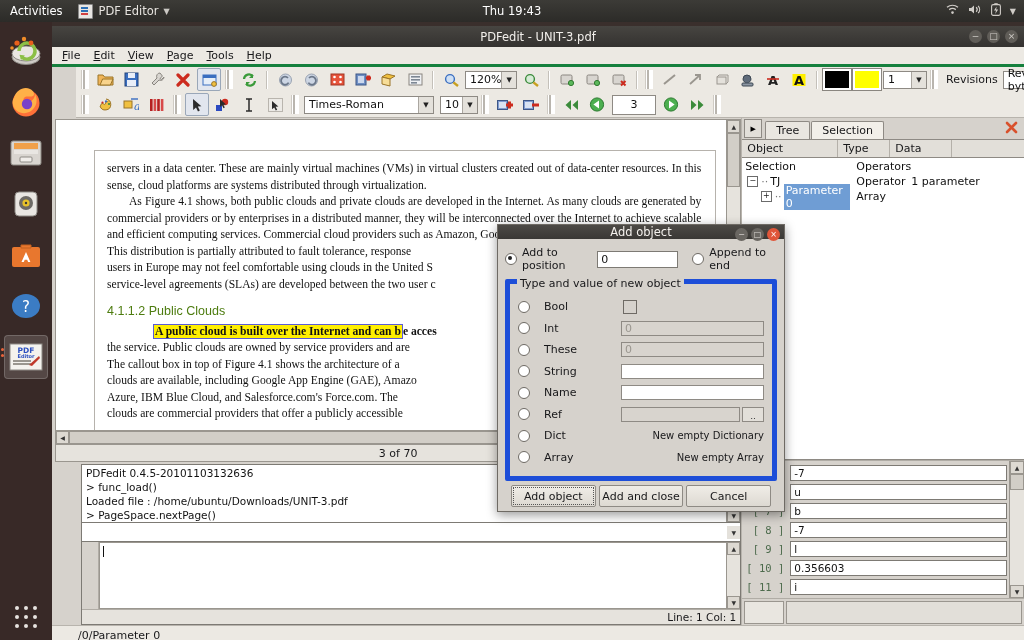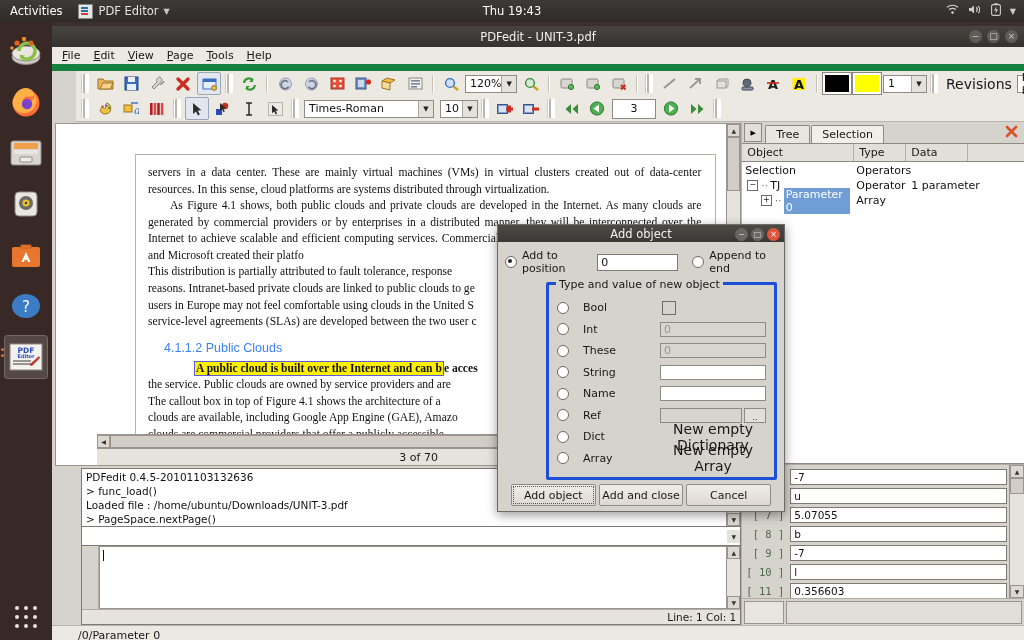--- a/index.html
+++ b/index.html
@@ -43,62 +43,62 @@
   
   .app-window{position:absolute;left:52px;top:26px;width:972px;height:618px;background:#d6d2cc;
     display:flex;flex-direction:column;z-index:10;}
   .titlebar{height:21px;background:linear-gradient(#474541,#343230);color:#f2efeb;
     display:flex;align-items:center;justify-content:center;position:relative;font-size:11.5px;}
   .titlebar .wbtns{position:absolute;right:6px;top:4px;display:flex;gap:5px;}
   .wbtn{width:13px;height:13px;border-radius:50%;background:#605d58;color:#cfccc7;font-size:9px;
     line-height:13px;text-align:center;display:block;}
 
   
-  .menubar{height:17px;background:#ece9e3;border-bottom:7px solid #15803d;
+  .menubar{height:17px;background:#ece9e3;border-bottom:3px solid #15803d;
     display:flex;align-items:center;padding-left:10px;gap:13px;font-size:11px;color:#18181a;}
   .menubar span u{text-decoration:underline;}
 
   
   .toolbars{background:#ece9e3;border-bottom:1px solid #b8b4ad;margin-left:24px;}
   .trow{height:25px;display:flex;align-items:center;padding-left:2px;}
   .grip{width:7px;height:19px;margin:0 3px;
     background:linear-gradient(90deg,#fff 0 1px,#b9b5ae 1px 3px,#fff 3px 4px);
     border-left:1px solid #cfcbc4;flex:0 0 auto;}
   .tbtn{width:22px;height:21px;margin:0 1px;display:flex;align-items:center;justify-content:center;
     border:1px solid transparent;border-radius:2px;flex:0 0 auto;}
   .tbtn.on{border:1px solid #9aa7b8;background:#e2e6ee;}
   .tsep{width:1px;height:18px;background:#c4c0b9;margin:0 4px;border-right:1px solid #fff;flex:0 0 auto;}
 
   .combo{height:18px;border:1px solid #8e8a84;background:#fff;display:flex;align-items:center;
     font-size:11px;color:#111;padding:0 0 0 4px;box-sizing:border-box;flex:0 0 auto;}
   .combo .arrow{width:14px;height:16px;margin-left:auto;background:#e4e1db;border-left:1px solid #aaa6a0;
     display:flex;align-items:center;justify-content:center;font-size:7px;color:#222;}
   .spin{height:18px;border:1px solid #8e8a84;background:#fff;display:flex;align-items:center;
     justify-content:center;font-size:11px;color:#111;flex:0 0 auto;}
-  .lbl{font-size:14px;color:#18181a;padding:0 5px;flex:0 0 auto;text-align:right;}
+  .lbl{font-size:11px;color:#18181a;padding:0 5px;flex:0 0 auto;text-align:right;}
   .swatch{width:24px;height:17px;border:2px solid #fff;outline:1px solid #8a8680;flex:0 0 auto;margin:0 1px;}
 
   
   .mainarea{flex:1;display:flex;min-height:0;background:#d6d2cc;}
   .leftcol{width:690px;display:flex;flex-direction:column;min-width:0;}
   .rightcol{width:282px;display:flex;flex-direction:column;border-left:1px solid #b8b4ad;min-width:0;}
 
   
   .viewwrap{flex:0 0 auto;height:343px;display:flex;flex-direction:column;
-    border:1px solid #9a968f;margin:1px 0 0 3px;background:#fff;box-sizing:border-box;padding-left:41px;}
+    border:1px solid #9a968f;margin:1px 0 0 3px;background:#fff;box-sizing:border-box;}
   .viewrow{flex:1;display:flex;min-height:0;}
   .page{flex:1;background:#fff;overflow:hidden;position:relative;padding:12px 0 0 0;}
   .sheet{margin:18px 10px 0 38px;border:1px solid #b6b2ac;background:#fff;height:100%;
     box-sizing:border-box;padding:10px 14px 0 12px;}
   .ptext{font-family:"Liberation Serif","DejaVu Serif",serif;font-size:11.6px;color:#111;
     text-align:justify;line-height:1.43;}
   .ptext p{margin:0;}
   .ptext p.ind{text-indent:22px;}
-  .phead{font-family:"Liberation Sans","DejaVu Sans",sans-serif;font-size:12.5px;color:#3b82f6;
-    margin:9px 0 3px 16px;}
+  .phead{font-family:"Liberation Sans","DejaVu Sans",sans-serif;font-size:12.5px;color:#4d7c0f;
+    margin:9px 0 3px 0;}
   .hl{background:#ffef00;border:1px solid #5b5bd6;padding:0 1px;}
 
   
   .vsb{width:13px;background:#e6e3dd;border-left:1px solid #9a968f;display:flex;flex-direction:column;}
   .hsb{height:13px;background:#e6e3dd;border-top:1px solid #9a968f;display:flex;}
   .sbtn{width:13px;height:13px;background:#ddd9d2;border:1px solid #9a968f;box-sizing:border-box;
     display:flex;align-items:center;justify-content:center;font-size:6px;color:#333;flex:0 0 auto;}
   .hsb .sbtn{width:13px;height:13px;}
   .sbthumb{background:#d2cec7;border:1px solid #9a968f;box-sizing:border-box;}
   .pagecount{height:16px;background:#e6e3dd;border-top:1px solid #9a968f;display:flex;
@@ -169,31 +169,31 @@
   .dlgb{width:13px;height:13px;border-radius:50%;background:#6a6762;color:#ddd9d4;font-size:8px;
     line-height:13px;text-align:center;}
   .dlgb.close{background:#e0563a;color:#fff;}
   .dlg-body{flex:1;padding:7px 7px 0 7px;display:flex;flex-direction:column;}
   .posrow{display:flex;align-items:center;font-size:11px;color:#18181a;margin-bottom:7px;}
   .radio{width:10px;height:10px;border-radius:50%;border:1px solid #6e6a64;background:#fff;
     display:inline-block;margin-right:5px;position:relative;flex:0 0 auto;}
   .radio.on:after{content:"";position:absolute;left:2px;top:2px;width:4px;height:4px;border-radius:50%;background:#222;}
   .posinput{width:96px;height:17px;border:1px solid #7d7a74;background:#fff;font-size:11px;color:#111;
     display:flex;align-items:center;padding-left:3px;box-sizing:border-box;margin:0 14px 0 6px;}
-  .group{border:3px solid #1d4ed8;border-radius:2px;padding:12px 8px 8px 8px;position:relative;flex:1;margin-left:41px;}
+  .group{border:5px solid #1d4ed8;border-radius:2px;padding:12px 8px 8px 8px;position:relative;flex:1;}
   .group > .gtitle{position:absolute;top:-7px;left:7px;background:#d6d2cc;padding:0 3px;font-size:11px;color:#18181a;}
   .typerow{display:flex;align-items:center;height:21.5px;font-size:11px;color:#18181a;}
   .typerow .tname{width:86px;padding-left:9px;box-sizing:border-box;}
   .tcheck{width:12px;height:12px;border:1px solid #6e6a64;background:#d6d2cc;margin-left:2px;}
   .tinput{flex:1;height:15px;border:1px solid #8e8a84;background:#fff;display:flex;align-items:center;
     padding-left:3px;box-sizing:border-box;font-size:11px;color:#111;}
   .tinput.dim{background:#d8d4ce;color:#9a968f;}
   .tbtn-dots{width:22px;height:15px;border:1px solid #8e8a84;background:#e2dfd9;margin-left:2px;
     display:flex;align-items:flex-end;justify-content:center;font-size:9px;color:#333;box-sizing:border-box;}
-  .tstatic{flex:1;text-align:center;font-size:14px;color:#18181a;}
+  .tstatic{flex:1;text-align:right;font-size:10px;color:#18181a;}
   .dlg-actions{height:24px;display:flex;align-items:center;gap:3px;padding:3px 6px 4px 6px;}
   .dbtn{flex:1;height:20px;border:1px solid #8e8a84;background:linear-gradient(#f0ede7,#ddd9d2);
     display:flex;align-items:center;justify-content:center;font-size:11px;color:#18181a;border-radius:2px;}
   .dbtn.focus{outline:1px dotted #555;outline-offset:-3px;}
 </style>
 </head>
 <body>
 
 <div id="screen">
 
@@ -604,30 +604,30 @@
       <div class="leftcol">
 
         <div class="viewwrap">
           <div class="viewrow">
             <div class="page">
               <div class="sheet">
                 <div class="ptext">
                   <p>servers in a data center. These are mainly virtual machines (VMs) in virtual clusters created out of data-center resources. In this sense, cloud platforms are systems distributed through virtualization.</p>
                   <p class="ind">As Figure 4.1 shows, both public clouds and private clouds are developed in the Internet. As many clouds are generated by commercial providers or by enterprises in a distributed manner, they will be interconnected over the Internet to achieve scalable and efficient computing services. Commercial cloud providers such as Amazon, Google, and Microsoft created their platfo</p>
                   <p>This distribution is partially attributed to fault tolerance, response</p>
-                  <p>reasons. Intranet-based private clouds are linked to public clouds to ge</p>
                   <p>users in Europe may not feel comfortable using clouds in the United S</p>
                   <p>service-level agreements (SLAs) are developed between the two user c</p>
                   <div class="phead">4.1.1.2 Public Clouds</div>
                   <p style="text-indent:46px;font-weight:bold;">
                     <span class="hl">A public cloud is built over the Internet and can b</span><span>e acces</span>
                   </p>
                   <p>the service. Public clouds are owned by service providers and are</p>
                   <p>The callout box in top of Figure 4.1 shows the architecture of a</p>
                   <p>clouds are available, including Google App Engine (GAE), Amazo</p>
+                  <p>Azure, IBM Blue Cloud, and Salesforce.com's Force.com. The</p>
                   <p>clouds are commercial providers that offer a publicly accessible</p>
 
                 </div>
               </div>
             </div>
             <div class="vsb">
               <span class="sbtn">▲</span>
               <span class="sbthumb" style="height:54px;"></span>
               <span style="flex:1"></span>
               <span class="sbtn">▼</span>
@@ -682,21 +682,21 @@
             <span class="tabarrow">▶</span>
             <span class="tab">Tree</span>
             <span class="tab sel">Selection</span>
             <span class="tabclose">
               <svg width="13" height="13" viewBox="0 0 13 13">
                   <path d="M2 2l9 9M11 2L2 11" stroke="#d9512c" stroke-width="2.6" stroke-linecap="round"></path>
                 </svg>
             </span>
           </div>
           <div class="treehdr">
-            <div style="width:112px;">Object</div>
+            <div style="width:96px;">Object</div>
             <div style="width:52px;">Type</div>
             <div style="width:62px;">Data</div>
             <div style="flex:1;border-right:none;"></div>
           </div>
           <div class="treebody">
             <div class="trow2">
               <span class="tcell-obj" style="padding-left:3px;">Selection</span>
               <span class="tcell-type">Operators</span>
               <span></span>
             </div>
@@ -732,23 +732,20 @@
               <div class="idxcell">[  10 ]</div>
               <div class="idxcell">[  11 ]</div>
               <div class="idxcell">[  12 ]</div>
             </div>
             <div class="propvals">
               <div class="valcell">
                   <span class="valinput">-7</span>
                 </div>
               <div class="valcell">
                   <span class="valinput">u</span>
-                </div>
-              <div class="valcell">
-                  <span class="valinput">5.07055</span>
                 </div>
               <div class="valcell">
                   <span class="valinput">b</span>
                 </div>
               <div class="valcell">
                   <span class="valinput">-7</span>
                 </div>
               <div class="valcell">
                   <span class="valinput">l</span>
                 </div>

